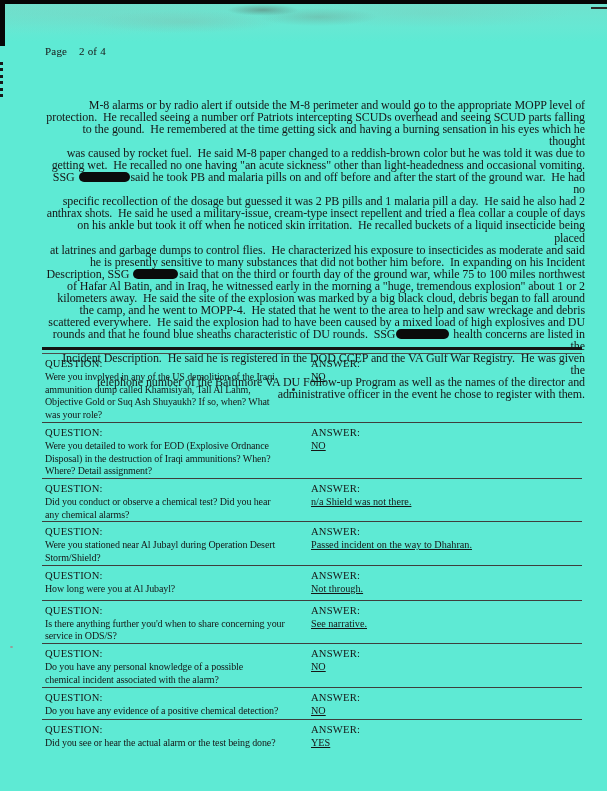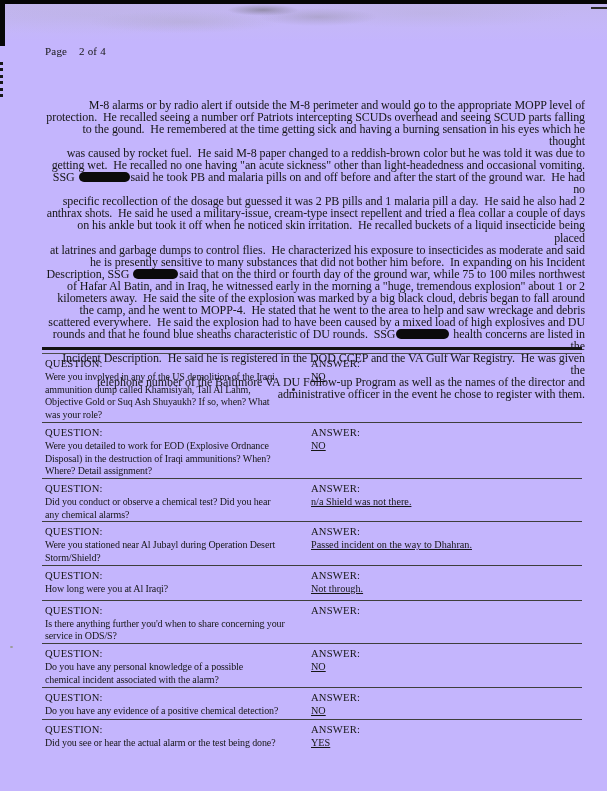--- a/index.html
+++ b/index.html
@@ -1,16 +1,16 @@
 <!DOCTYPE html>
 <html><head>
 <meta charset="utf-8">
 <style>
   html,body{margin:0;padding:0;background:#ffffff;}
-  .page{position:relative;width:607px;height:791px;background:#c4b5fd;overflow:hidden;
+  .page{position:relative;width:607px;height:791px;background:#5eead4;overflow:hidden;
         font-family:"Liberation Serif", serif;color:#161616;}
 
   
   .top-bar{position:absolute;left:0;top:0;width:607px;height:4px;background:#050505;}
   .top-bar-tail{position:absolute;right:0;top:7px;width:16px;height:2px;background:#2a2a28;}
   .left-bar{position:absolute;left:0;top:0;width:5px;height:46px;background:#070707;}
   .left-dashes{position:absolute;left:0;top:62px;width:3px;height:36px;
     background:repeating-linear-gradient(to bottom,#181818 0 3px,transparent 3px 6.5px);}
   .scan-noise{position:absolute;left:0;top:0;width:607px;height:42px;pointer-events:none;
     background:
@@ -120,31 +120,32 @@
         <div class="q-text">Were you stationed near Al Jubayl during Operation Desert
 Storm/Shield?</div>
         <div class="a-text">Passed incident on the way to Dhahran.</div>
       </div>
     </div>
 
     <div class="qa-row" style="min-height: 35px;">
       <div class="row-grid">
         <span class="q-head">QUESTION:</span>
         <span class="a-head">ANSWER:</span>
-        <div class="q-text">How long were you at Al Iraqi?</div>
+        <div class="q-text">How long were you at Al Jubayl?</div>
         <div class="a-text">Not through.</div>
       </div>
     </div>
 
     <div class="qa-row" style="min-height: 42px;">
       <div class="row-grid">
         <span class="q-head">QUESTION:</span>
         <span class="a-head">ANSWER:</span>
         <div class="q-text">Is there anything further you'd when to share concerning your
 service in ODS/S?</div>
+        <div class="a-text">See narrative.</div>
       </div>
     </div>
 
     <div class="qa-row" style="min-height: 41px;">
       <div class="row-grid">
         <span class="q-head">QUESTION:</span>
         <span class="a-head">ANSWER:</span>
         <div class="q-text">Do you have any personal knowledge of a possible
 chemical incident associated with the alarm?</div>
         <div class="a-text">NO</div>

